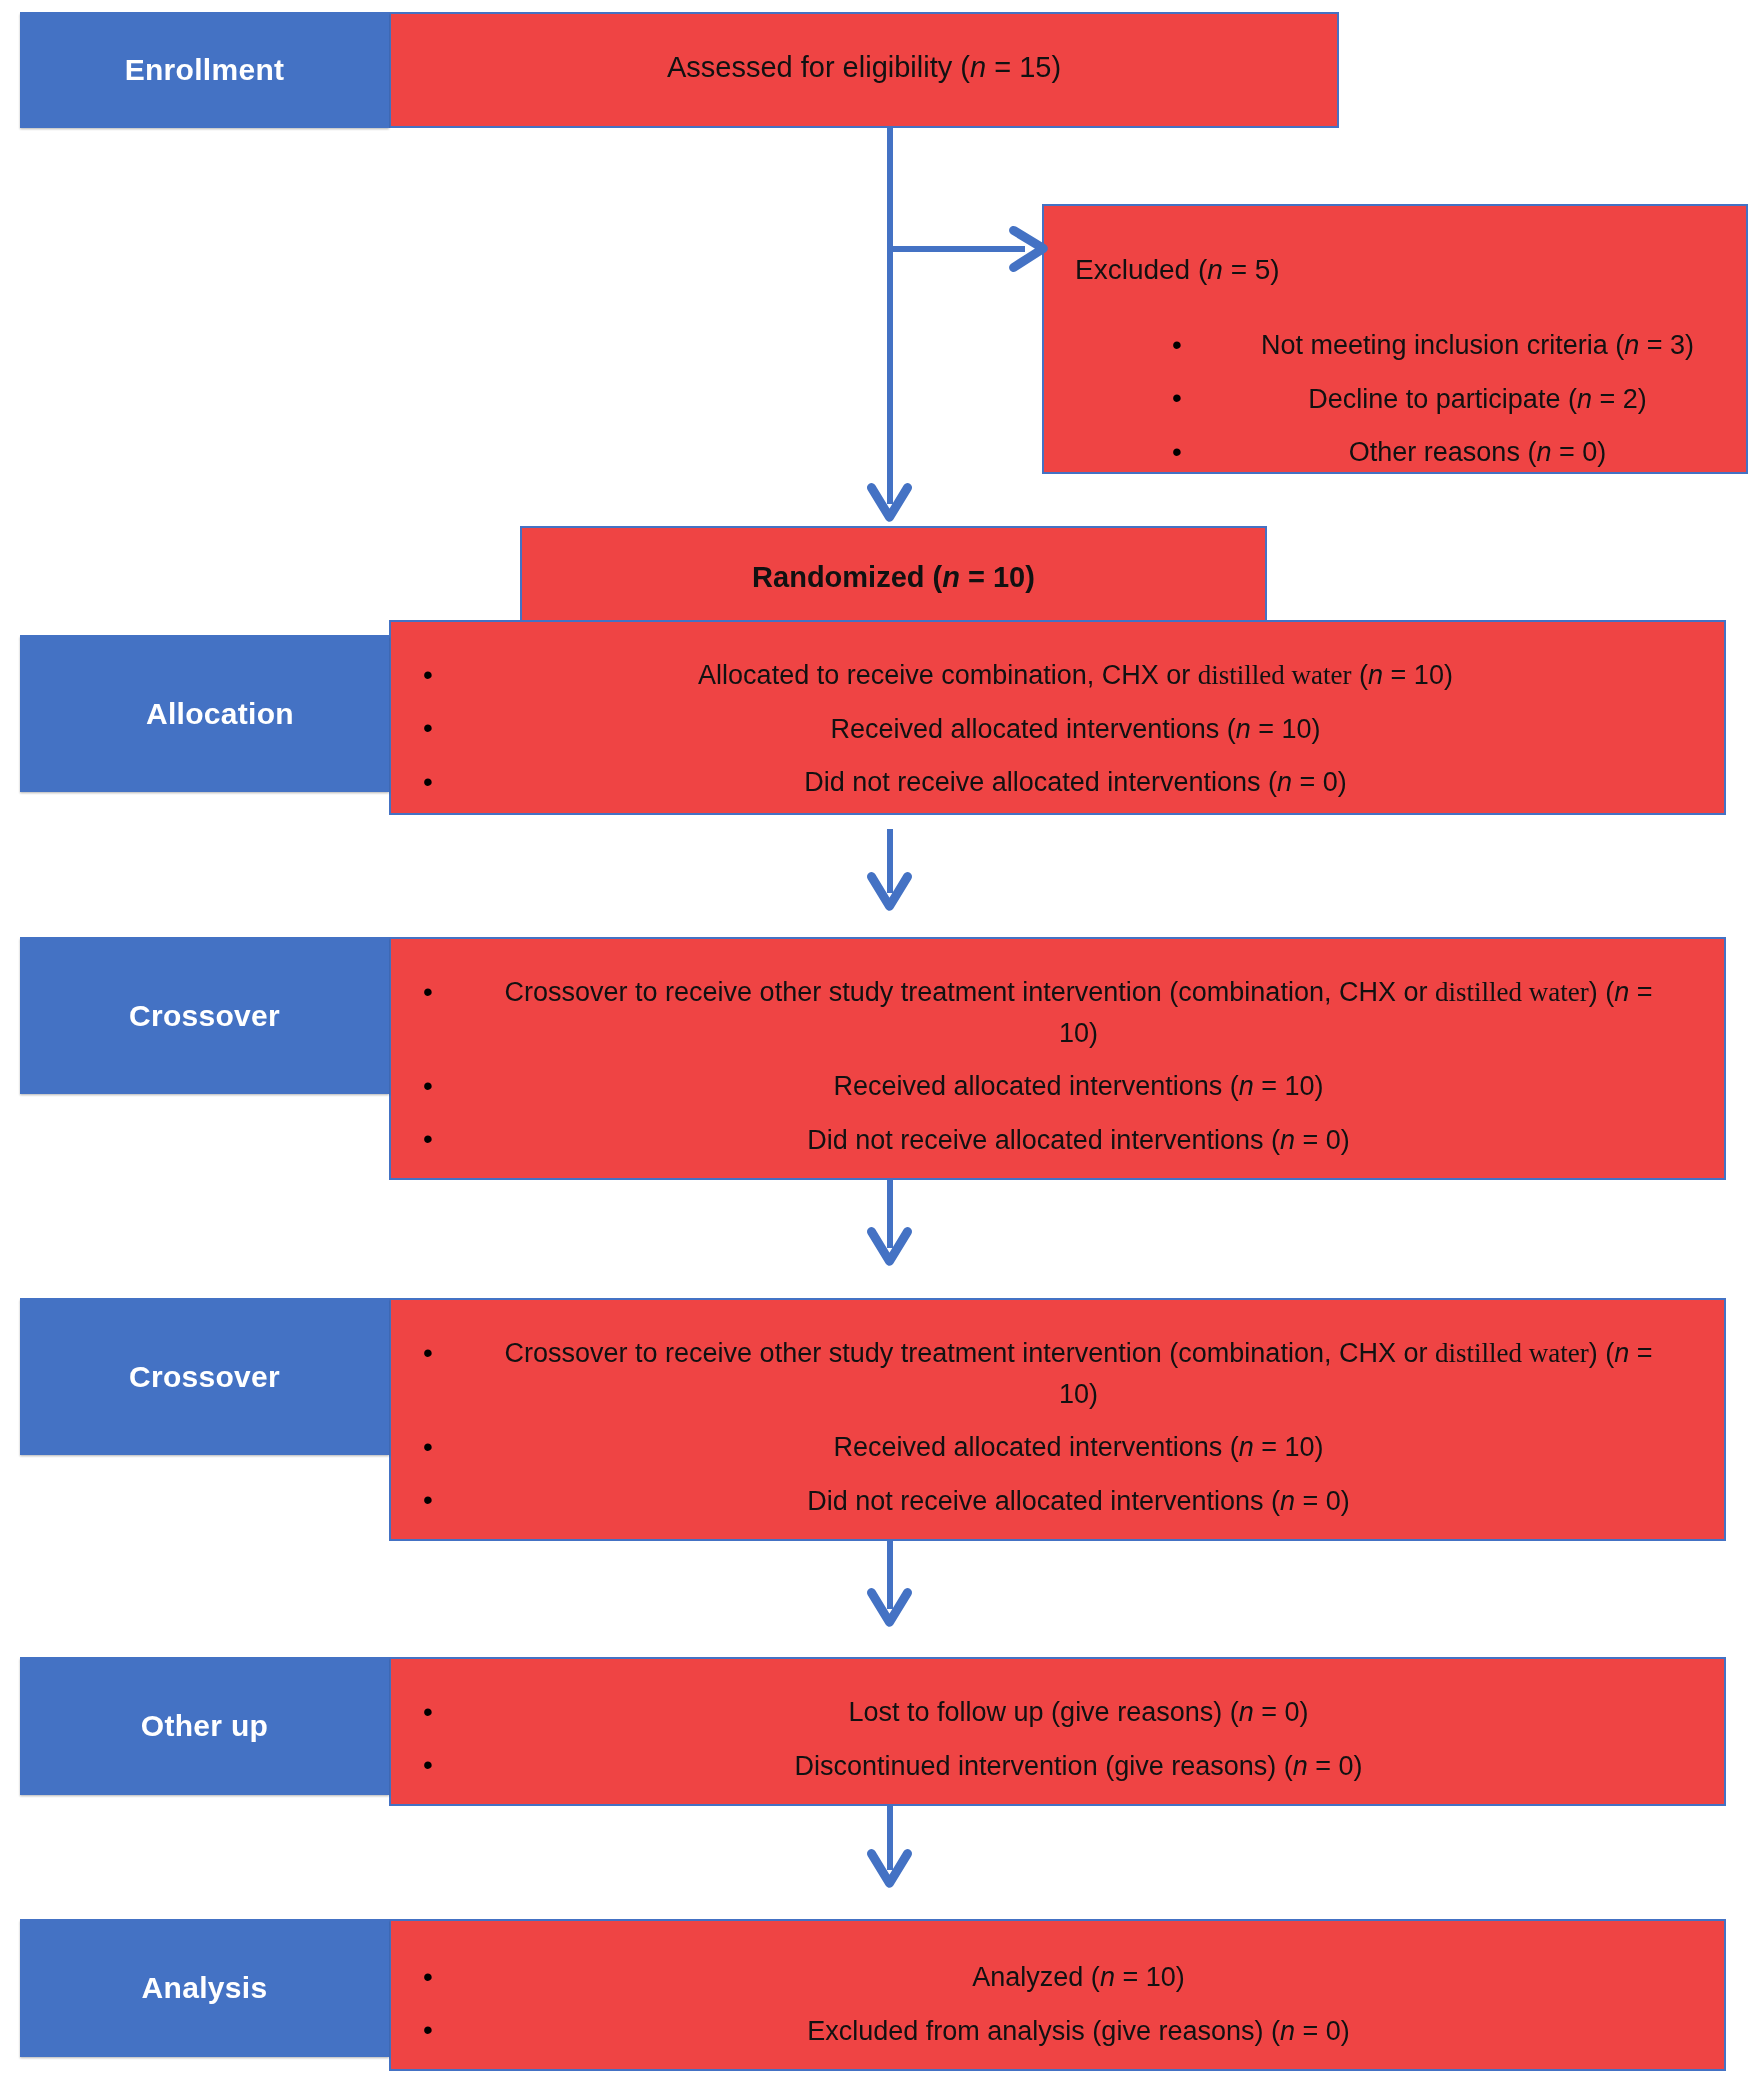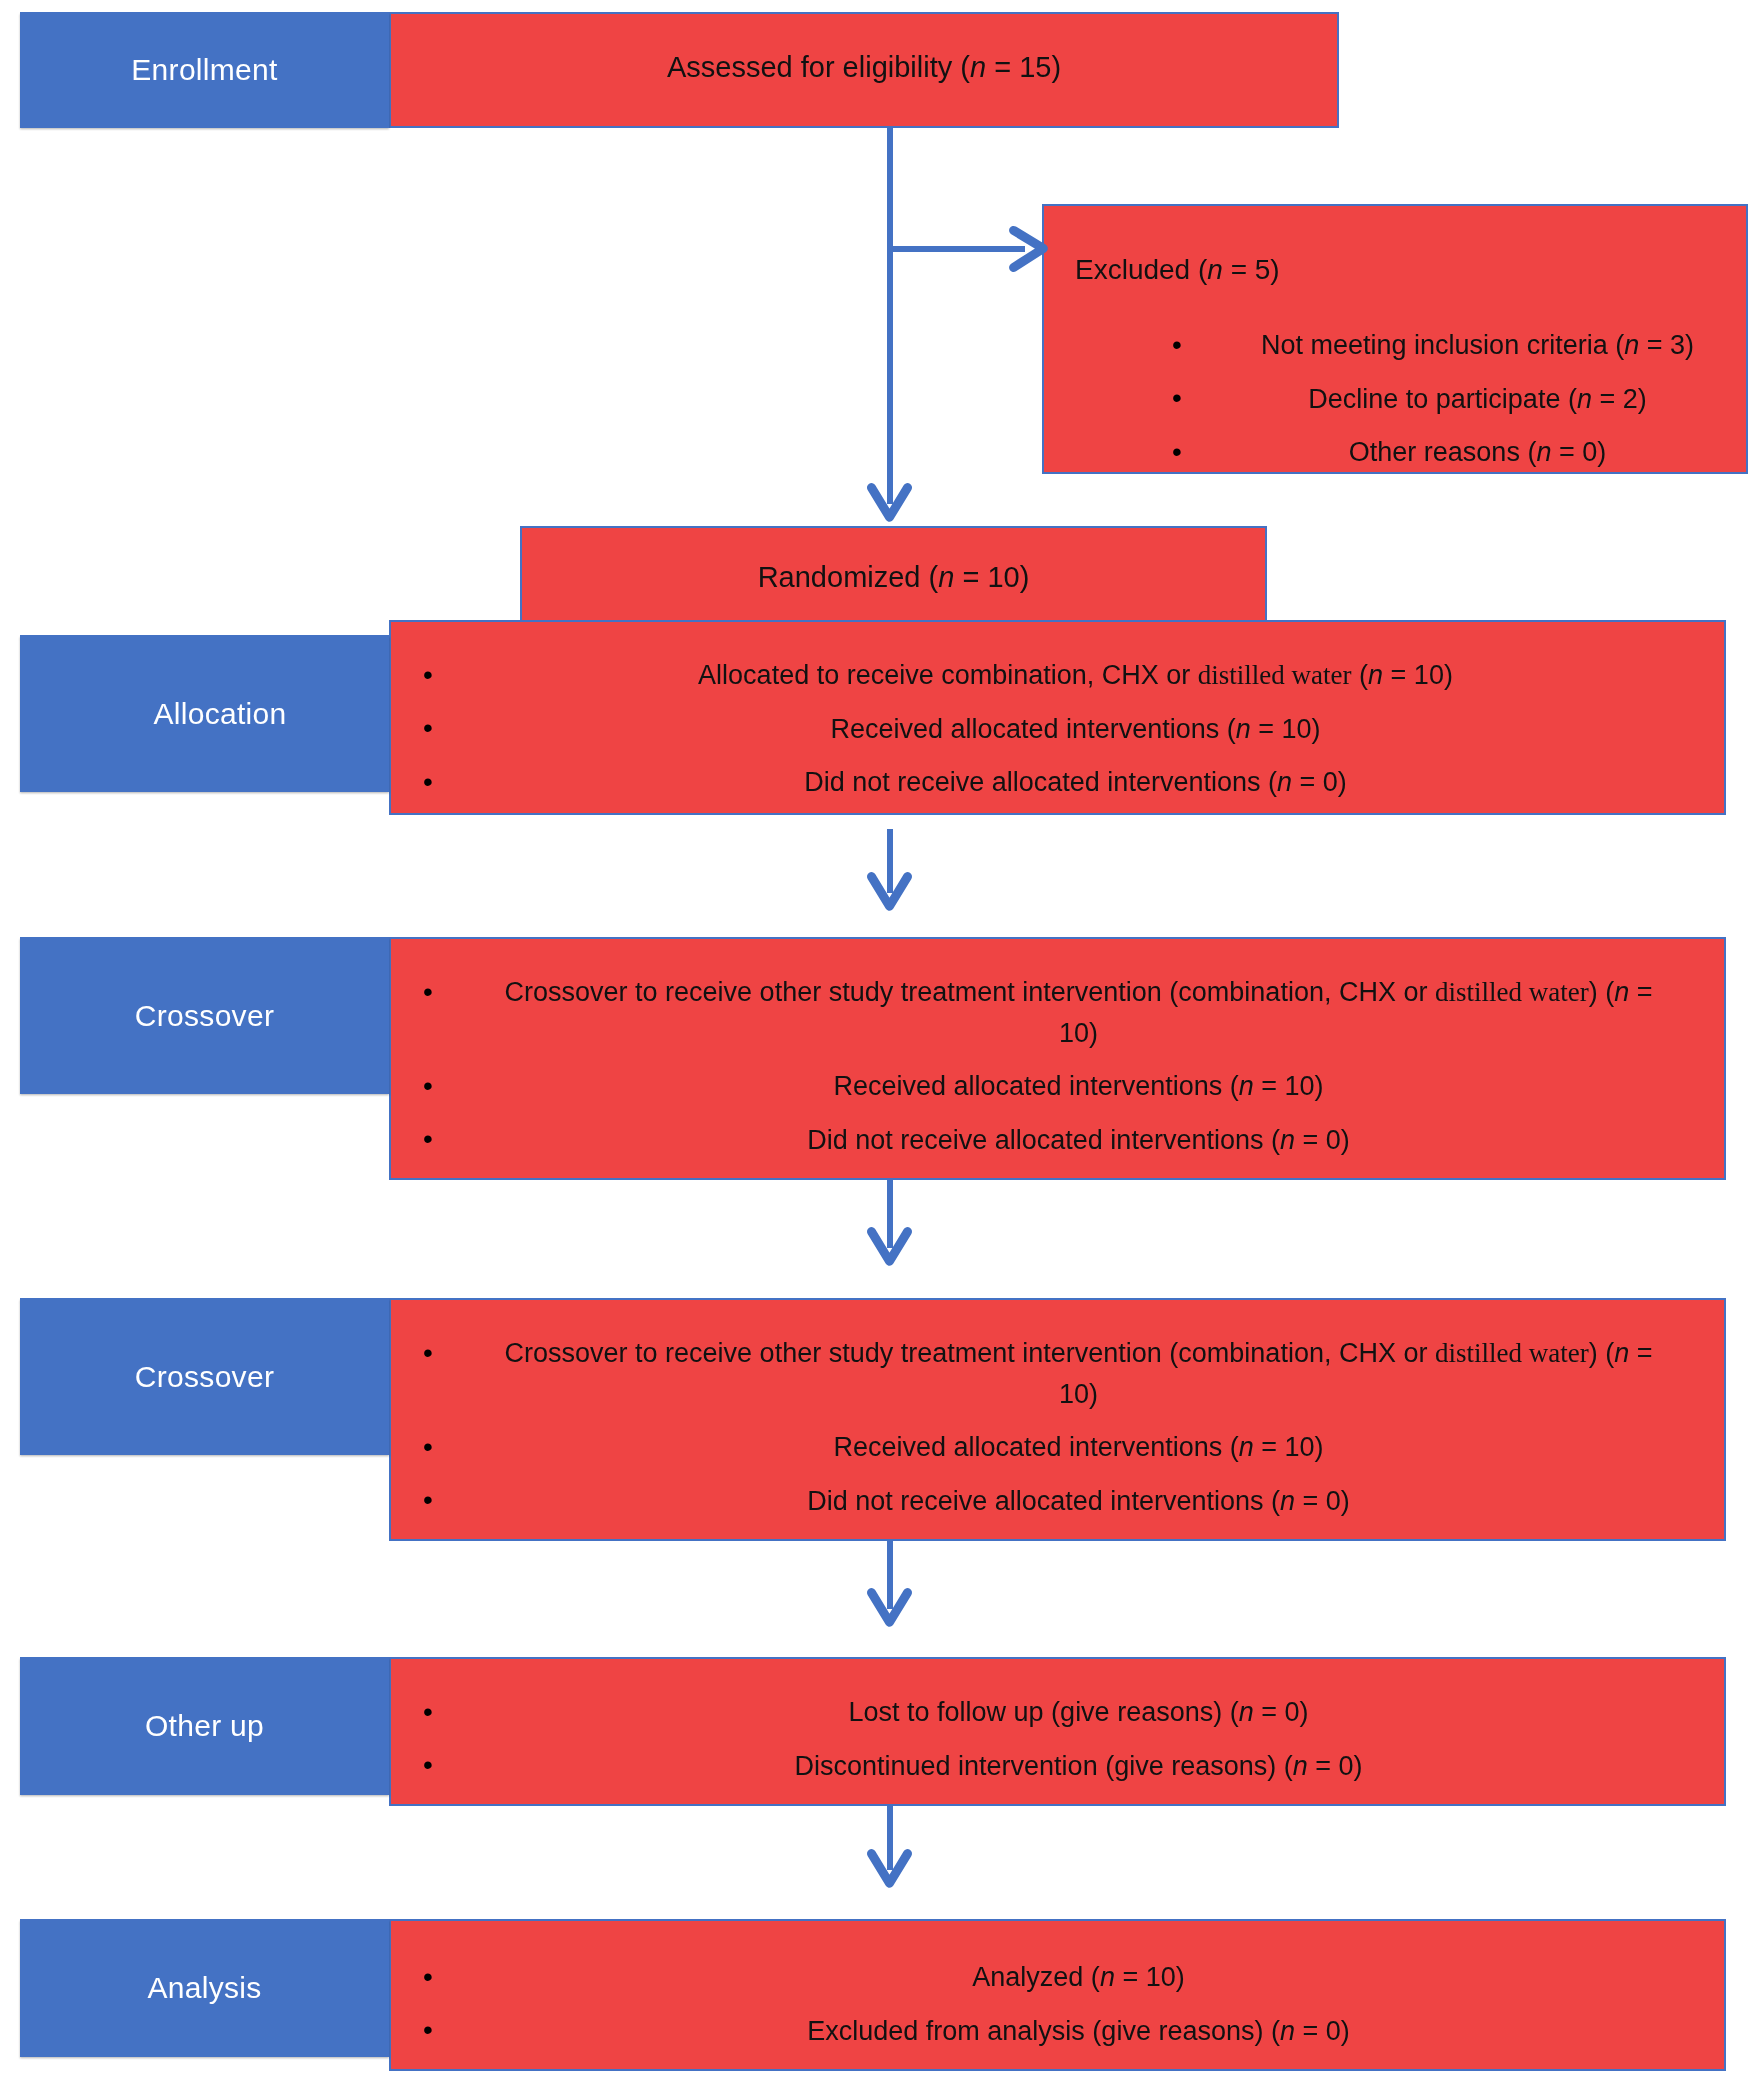--- a/index.html
+++ b/index.html
@@ -25,21 +25,21 @@
     box-sizing: border-box;
     background: #ef4444;
     border: 2.7px solid #4472C4;
   }
 
   .label-box {
     position: absolute;
     box-sizing: border-box;
     background: #4472C4;
     color: #ffffff;
-    font-weight: normal;
+    font-weight: bold;
     font-size: 30px;
     letter-spacing: 0.3px;
     display: flex;
     align-items: center;
     justify-content: center;
     text-align: center;
     z-index: 5;
     box-shadow: 0 1.6px 2.1px rgba(0,0,0,0.28);
   }
 
@@ -145,21 +145,21 @@
     </svg>
   </div>
 
   <div class="arrow-down" style="left:863px; top:480px;">
     <svg width="53" height="48" viewBox="0 0 100 90">
       <path d="M16 14 L50 70 L84 14" stroke="#4472C4" stroke-width="17" fill="none" stroke-linecap="round" stroke-linejoin="round"></path>
     </svg>
   </div>
 
   <div class="box" style="left:520px; top:526px; width:747px; height:109px;">
-    <div class="centered-text" style="top:33px;">
+    <div class="centered-text" style="top:33px;font-weight:bold;">
       <span>Randomized (</span><span class="it">n</span><span> = 10)</span>
     </div>
   </div>
 
   <div class="box" style="left:389px; top:620px; width:1337px; height:195px;">
     <ul class="bullets" style="left:32px; top:33px; width:1238px;">
       <li>
         <span>Allocated to receive combination, CHX or </span><span class="serif">distilled water</span><span> (</span><span class="it">n</span><span> = 10)</span>
       </li>
       <li>

